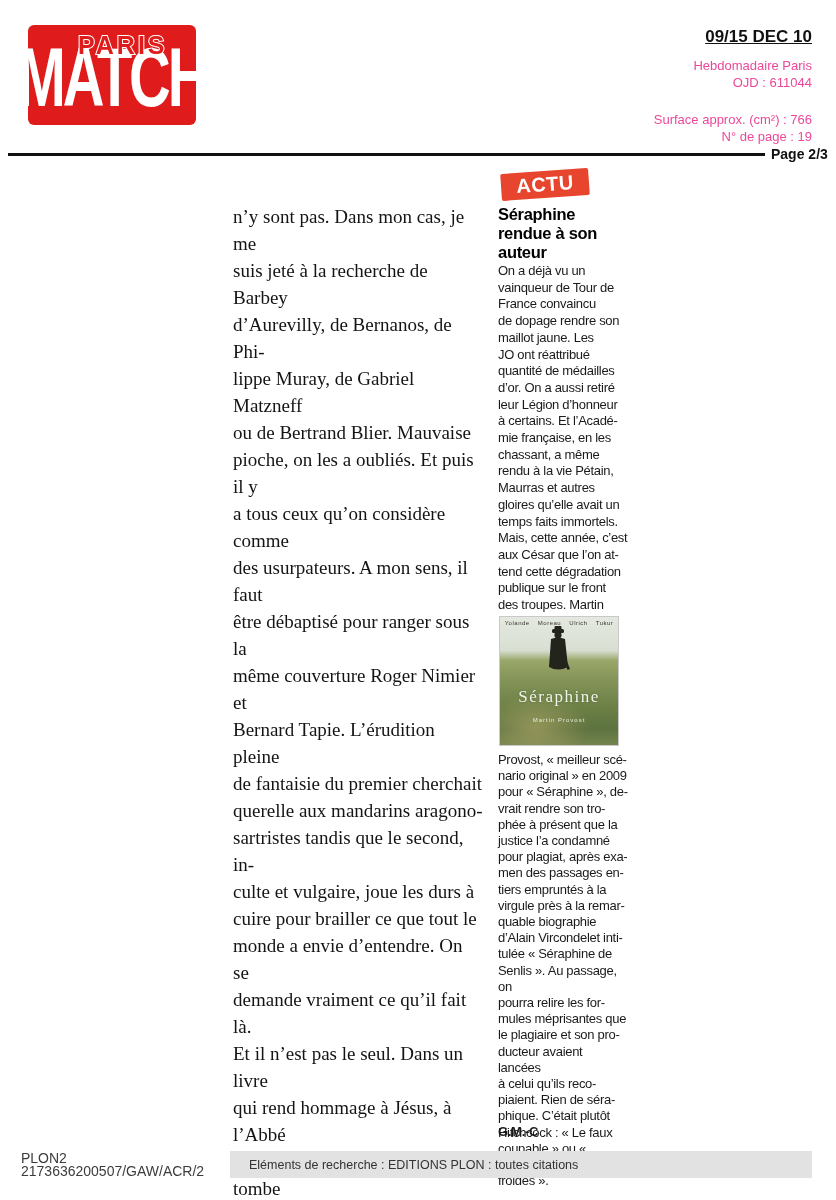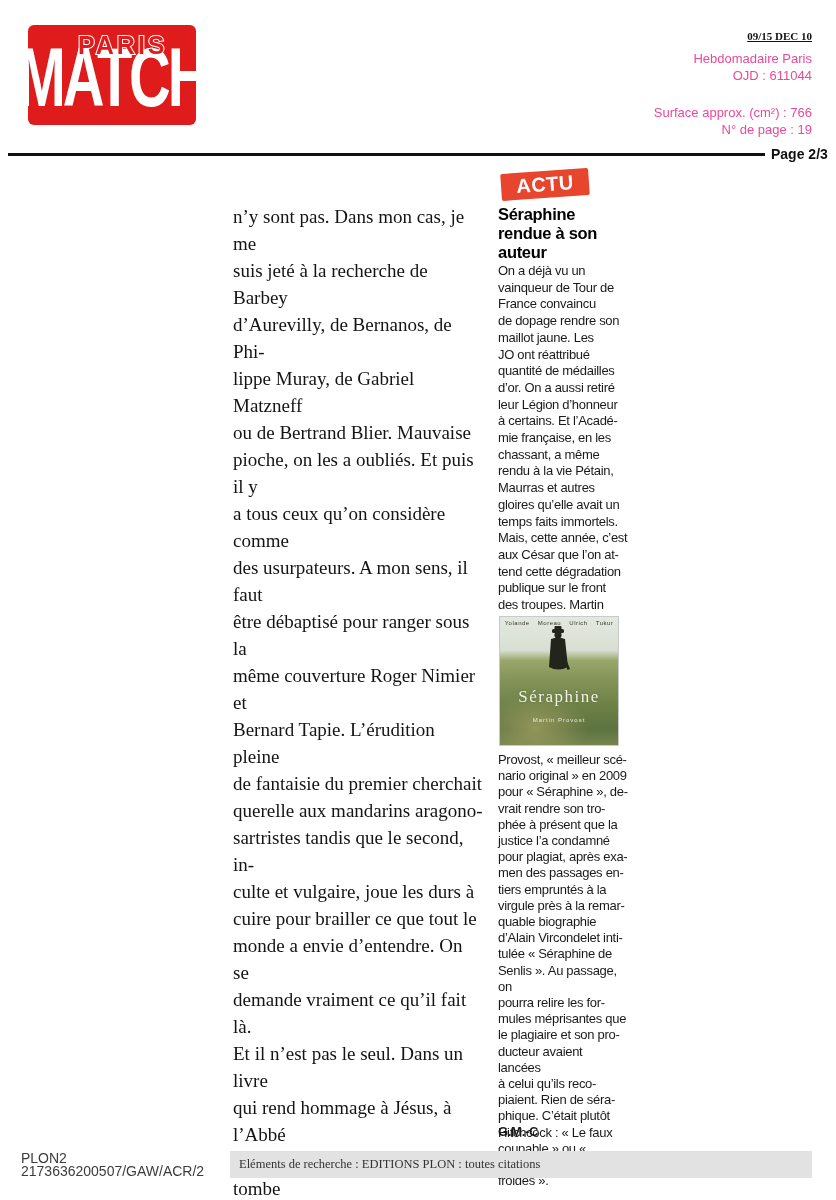--- a/index.html
+++ b/index.html
@@ -23,21 +23,21 @@
   }
   .logo-paris {
     position:absolute; left:50px; top:6px;
     font-weight:bold; font-size:25px; letter-spacing:3px; color:#e01b1b;
     -webkit-text-stroke:2px #ffffff; paint-order:stroke fill;
     text-shadow:0 0 1px #fff;
   }
 
   
   .pressinfo { position:absolute; right:24px; top:28px; text-align:right; line-height:17px; }
-  .pressinfo .date { font-size:11px; font-weight:bold; text-decoration:underline; margin-bottom:5px;font-family:Liberation Serif, serif; }
+  .pressinfo .date { font-size:17px; font-weight:bold; text-decoration:underline; margin-bottom:12px; }
   .pressinfo .small { font-size:13px; color:#ec4899; }
   .pressinfo .gap { height:20px; }
 
   
   .address { position:absolute; left:28px; top:131px; font-size:12.5px; line-height:15px; white-space:pre-line; }
   .rule { position:absolute; left:8px; top:153px; width:757px; height:3px; background:#111; }
   .page-indicator { position:absolute; left:771px; top:146px; font-size:14px; font-weight:bold; }
 
   
   .article {
@@ -94,22 +94,22 @@
     font-size:6px; color:#e8ecdc; letter-spacing:1px;
   }
 
   
   .ref {
     position:absolute; left:21px; top:1152px; font-size:14px; line-height:13px;
     color:#3c3c3c; white-space:pre-line;
   }
   .search-bar {
     position:absolute; left:230px; top:1151px; width:582px; height:27px;
-    background:#e2e2e2; display:flex; align-items:center; padding-left:9px;
-    font-size:12.5px; color:#333;font-family:Liberation Serif, serif;
+    background:#e2e2e2; display:flex; align-items:center; padding-left:19px;
+    font-size:12.5px; color:#333;
   }
 </style>
 </head>
 <body>
 
 <div class="page">
 
   <div class="logo">
     <div class="logo-match">MATCH</div>
     <div class="logo-paris">PARIS</div>

